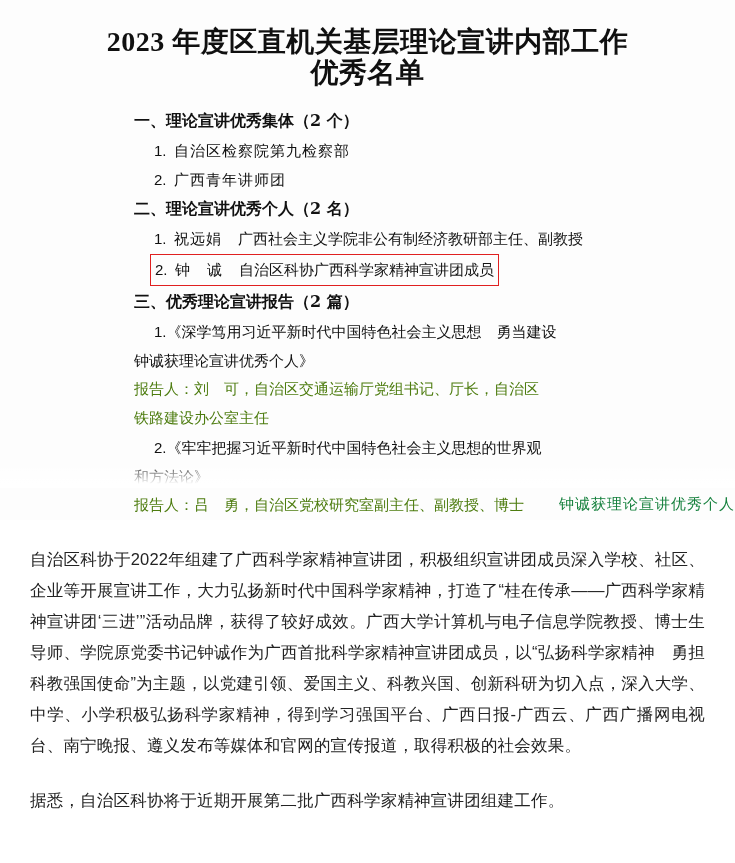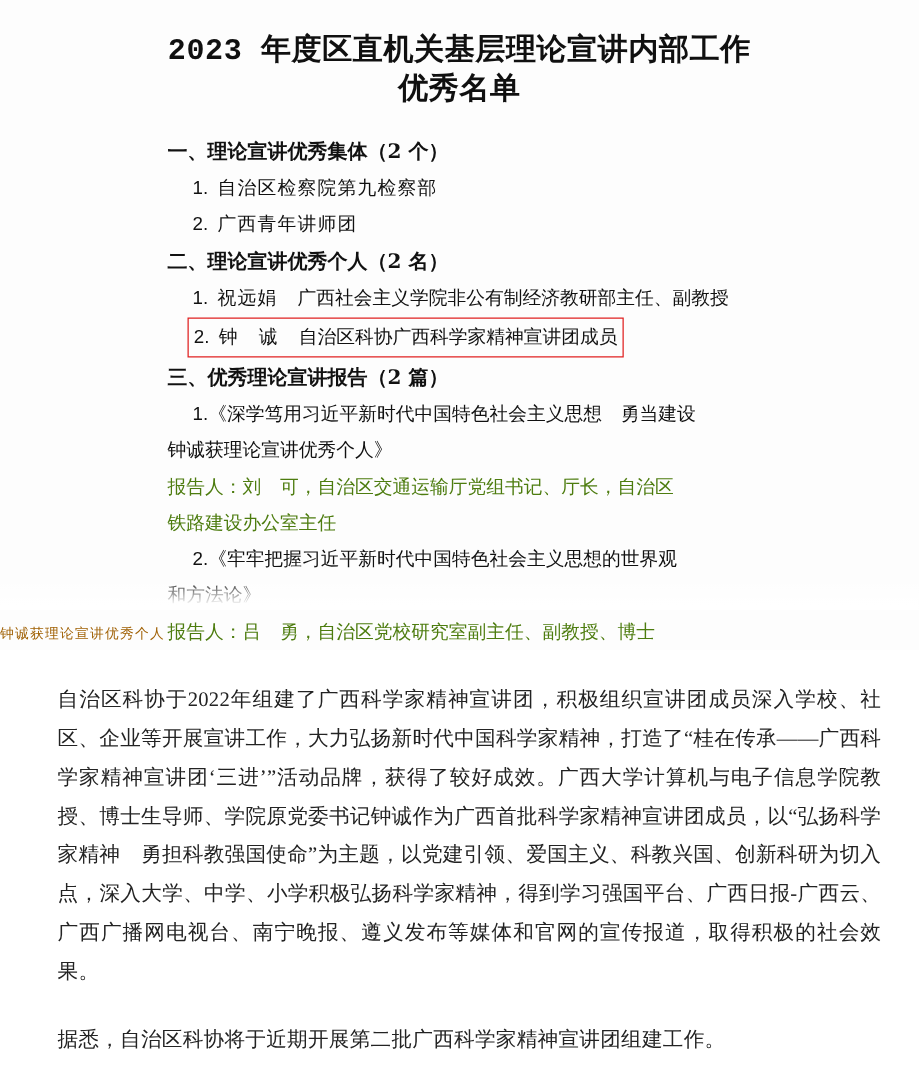--- a/index.html
+++ b/index.html
@@ -25,23 +25,23 @@
   .doc-image {
     position: relative;
     width: 735px;
     height: 520px;
     background: #fdfdfd;
     box-sizing: border-box;
     padding: 26px 96px 0 96px;
   }
   .doc-title {
     text-align: center;
-    font-family: Liberation Mono, monospace;
+    font-family: Liberation Serif, serif;
     font-weight: bold;
-    font-size: 24px;
+    font-size: 28px;
     line-height: 31px;
     letter-spacing: 0.5px;
     color: #101010;
     margin: 0 0 18px 0;
   }
   .doc-title .line2 {
     display: block;
   }
 
   .doc-body {
@@ -109,34 +109,34 @@
     right: 0;
     bottom: 32px;
     height: 26px;
     background: linear-gradient(to bottom, rgba(255,255,255,0) 0%, #ffffff 85%);
   }
   .caption {
     position: absolute;
     bottom: 6px;
     left: 0;
     right: 0;
-    text-align: left;
+    text-align: right;
     font-family: "Liberation Sans", sans-serif;
-    font-size: 11px;
-    color: #a16207;
+    font-size: 15px;
+    color: #15803d;
     letter-spacing: 1px;
   }
 
   
   .article {
     padding: 24px 30px 0 30px;
   }
   .article p {
-    margin: 0 0 24px 16px;
-    font-family: Liberation Serif, serif;
+    margin: 0 0 24px 0;
+    font-family: Liberation Sans, sans-serif;
     font-size: 16.5px;
     line-height: 31px;
     color: #232323;
     text-align: justify;
     letter-spacing: 0.2px;
   }
 </style>
 </head>
 <body>
 

